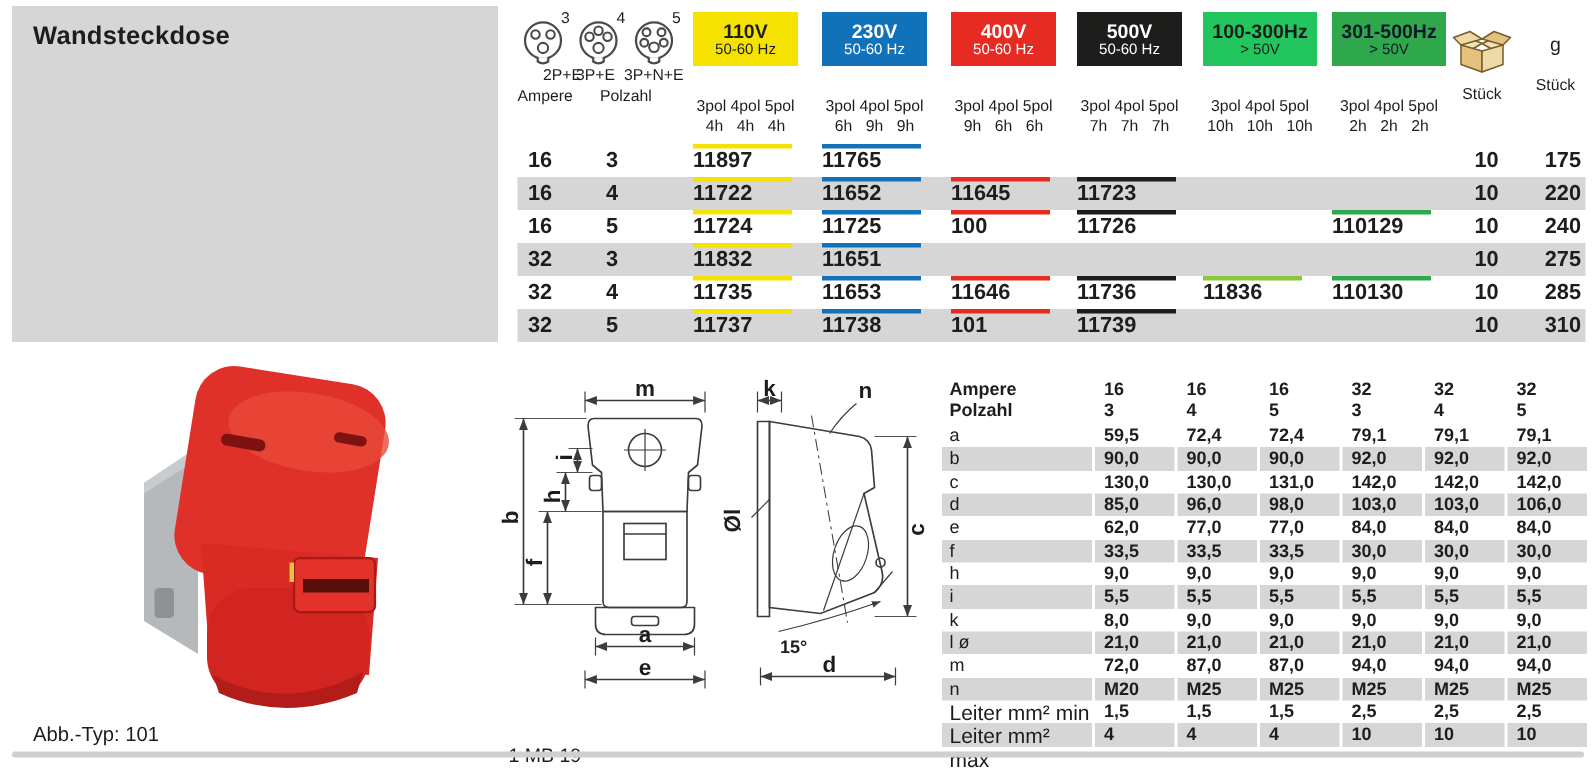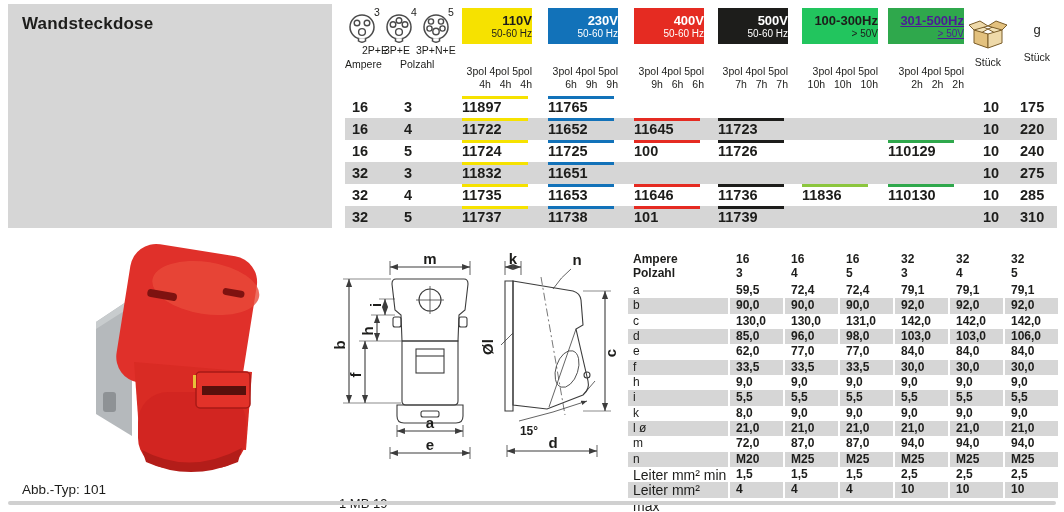--- a/index.html
+++ b/index.html
@@ -11,42 +11,42 @@
             box-sizing:border-box;padding:10px 14px}
   .titlebox h1{margin:0 0 3px 0;font-size:17px;font-weight:bold;letter-spacing:.2px}
   .titlebox ul{margin:2px 0 0 0;padding-left:16px;font-size:13.5px;line-height:1.42}
   .titlebox li{padding-left:2px}
 
   
   .conn{position:absolute;top:13px}
   .sup{position:absolute;top:6px;font-size:10.5px}
   .clabel{position:absolute;top:44px;font-size:10.5px}
   .clabel2{position:absolute;top:58px;font-size:10.5px}
-  .vcol{position:absolute;top:8px;text-align:right}
+  .vcol{position:absolute;top:8px;text-align:center}
   .vbox{height:36px;display:flex;flex-direction:column;justify-content:center}
   .vname{font-size:13px;font-weight:bold;line-height:15px}
   .vsub{font-size:10px;line-height:12px}
   .vpols{font-size:10.5px;margin-top:21px;white-space:nowrap}
   .vhours{font-size:10.5px;word-spacing:6px;margin-top:1px;white-space:nowrap}
   .stkcol{position:absolute;top:8px;text-align:center}
   .gsym{font-size:13px;line-height:13px;margin-top:15px}
 
   
   .art-table{position:absolute;left:345px;top:96px;width:712px}
   .art-row{display:flex;height:22px}
   .art-row:nth-child(even){background:#d6d6d6}
   .ac{box-sizing:border-box;position:relative;height:22px;line-height:23px;
       font-size:14.5px;font-weight:bold;white-space:nowrap}
   .amp{width:50px;padding-left:7px}
   .pol{width:67px;padding-left:9px}
   .cv1,.cv2,.cf1{width:86px}
   .cv3,.cv4{width:84px}
   .cf2{width:87px}
   .cstk{width:45px;padding-left:8px}
-  .cg{width:37px;padding-right:3px}
+  .cg{width:37px;text-align:right;padding-right:3px}
   .linecell::before{content:"";position:absolute;left:0;top:0;width:66px;height:3px;background:var(--lc,#000)}
   .linecell.empty::before{display:none}
 
   
   .dim-table{position:absolute;left:628px;top:252px;width:432px;font-size:12px}
   .dim-head{display:flex;height:31px;font-weight:bold;line-height:14px}
   .dl{width:100px;box-sizing:border-box;padding-left:5px}
   .dc{width:53px;box-sizing:border-box;margin-left:2px;padding-left:6px}
   .dim-row{display:flex;height:15.35px;line-height:15.5px}
   .dim-row .dc{font-weight:bold}
@@ -146,21 +146,21 @@
   </div>
   <div class="vcol" style="left:802px;width:76px">
     <div class="vbox" style="background: #22c55e; color: rgb(29, 29, 27);">
       <div class="vname">100-300Hz</div>
       <div class="vsub">&gt; 50V</div>
     </div>
     <div class="vpols">3pol 4pol 5pol</div>
     <div class="vhours">10h 10h 10h</div>
   </div>
   <div class="vcol" style="left:888px;width:76px">
-    <div class="vbox" style="background: rgb(47, 168, 76); color: #4c1d95; text-decoration: underline;">
+    <div class="vbox" style="background: rgb(47, 168, 76); color: #0f172a;">
       <div class="vname">301-500Hz</div>
       <div class="vsub">&gt; 50V</div>
     </div>
     <div class="vpols">3pol 4pol 5pol</div>
     <div class="vhours">2h 2h 2h</div>
   </div>
 
   <div class="stkcol" style="left:966px;width:44px">
     <svg width="40" height="30" viewBox="0 0 40 30" style="margin-top:12px">
       <g stroke="#7a5c28" stroke-width="1" stroke-linejoin="round">

